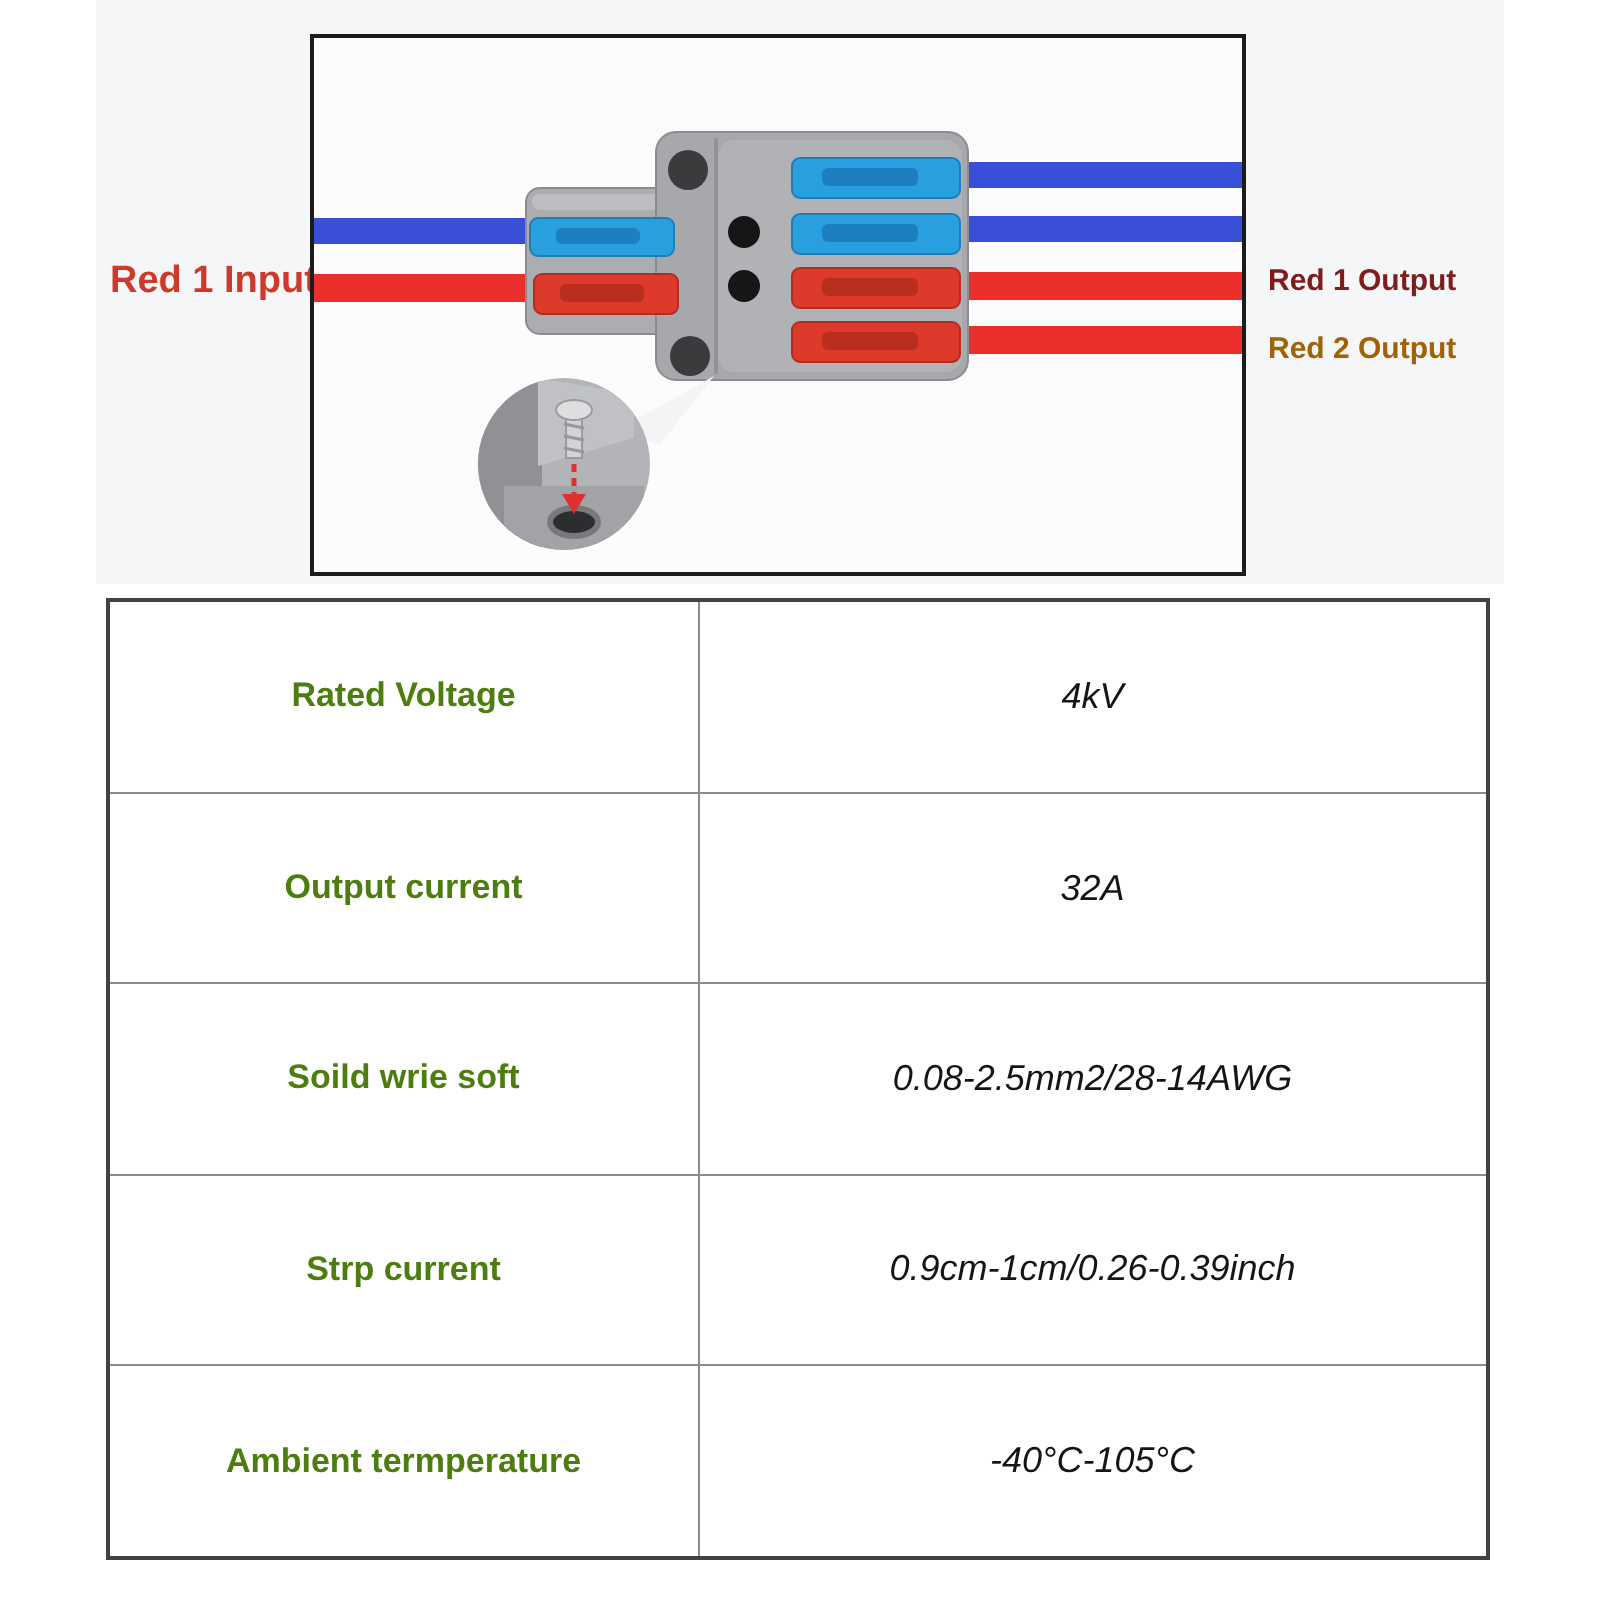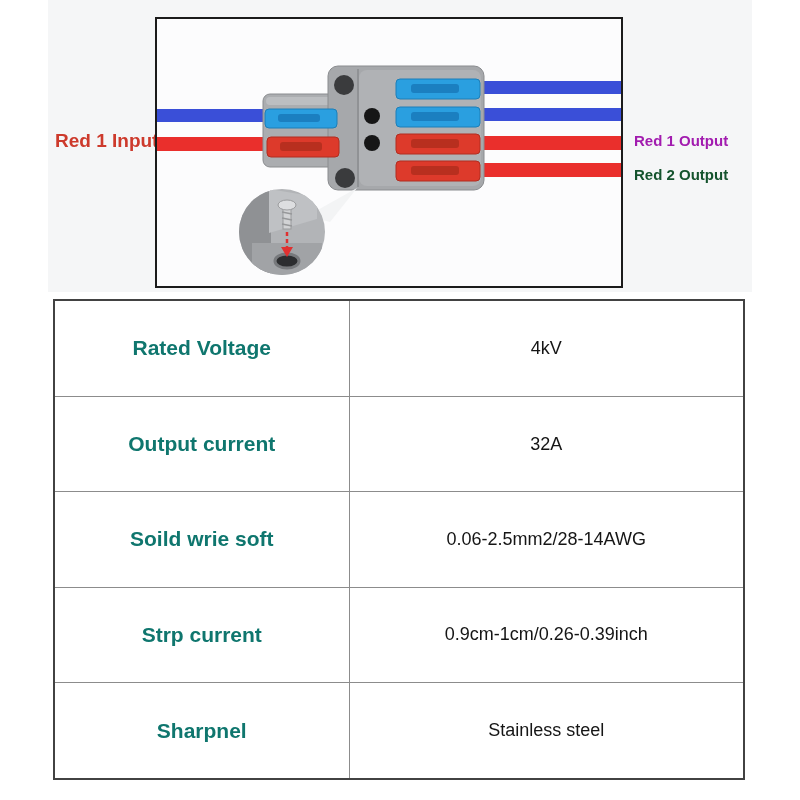--- a/index.html
+++ b/index.html
@@ -13,34 +13,34 @@
   }
   .photo-box{
     position:absolute;left:155px;top:17px;width:468px;height:271px;
     box-sizing:border-box;background:#fcfcfd;border:2px solid #1b1b1b;
   }
   .photo-box svg{display:block;width:464px;height:267px;}
   .photo-label{
     position:absolute;color:#cd3a2c;font-weight:bold;white-space:nowrap;
   }
   .lbl-input{left:55px;top:130px;font-size:19px;}
-  .lbl-out1{left:634px;top:132px;font-size:15px;color:#a21caf;}
-  .lbl-out2{left:634px;top:166px;font-size:15px;color:#14532d;}
+  .lbl-out1{left:634px;top:132px;font-size:15px;color:#7f1d1d;}
+  .lbl-out2{left:634px;top:166px;font-size:15px;color:#a16207;}
 
   .spec-table{
     position:absolute;left:53px;top:299px;width:690px;height:481px;
     border-collapse:collapse;table-layout:fixed;
     border:2px solid #424242;background:#ffffff;
   }
   .spec-table td{
     border:1px solid #8c8c8c;text-align:center;vertical-align:middle;
     height:51px;padding:0 6px;overflow:hidden;
   }
-  .spec-label{color:#0f766e;font-weight:bold;font-size:21px;}
-  .spec-value{color:#151515;font-size:18px;}
+  .spec-label{color:#4d7c0f;font-weight:bold;font-size:17px;}
+  .spec-value{color:#151515;font-size:18px;font-style:italic;}
 </style>
 </head>
 <body>
 
 <div class="top-band"></div>
 
 <span class="photo-label lbl-input">Red 1 Input</span>
 
 <div class="photo-box">
   <svg viewBox="0 0 464 267">
@@ -129,24 +129,24 @@
     <tr>
       <td class="spec-label">Rated Voltage</td>
       <td class="spec-value">4kV</td>
     </tr>
     <tr>
       <td class="spec-label">Output current</td>
       <td class="spec-value">32A</td>
     </tr>
     <tr>
       <td class="spec-label">Soild wrie soft</td>
-      <td class="spec-value">0.06-2.5mm2/28-14AWG</td>
+      <td class="spec-value">0.08-2.5mm2/28-14AWG</td>
     </tr>
     <tr>
       <td class="spec-label">Strp current</td>
       <td class="spec-value">0.9cm-1cm/0.26-0.39inch</td>
     </tr>
     <tr>
-      <td class="spec-label">Sharpnel</td>
-      <td class="spec-value">Stainless steel</td>
+      <td class="spec-label">Ambient termperature</td>
+      <td class="spec-value">-40°C-105°C</td>
     </tr>
   </tbody>
 </table>
 
 </body></html>

